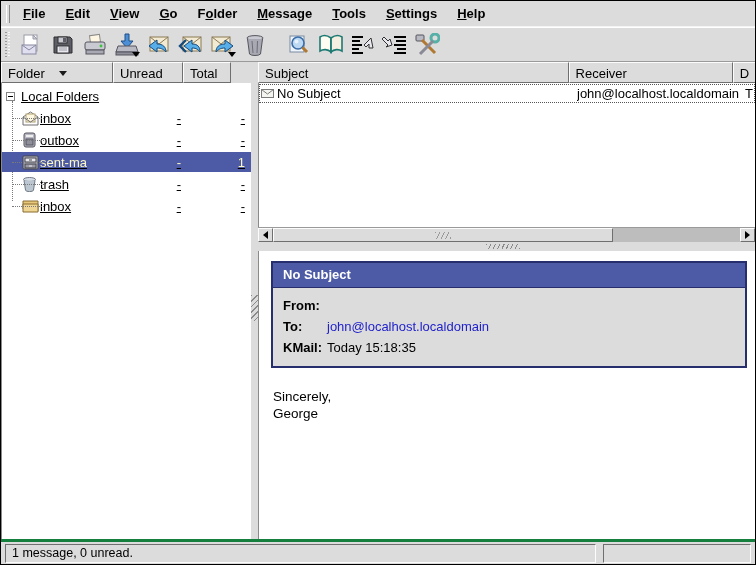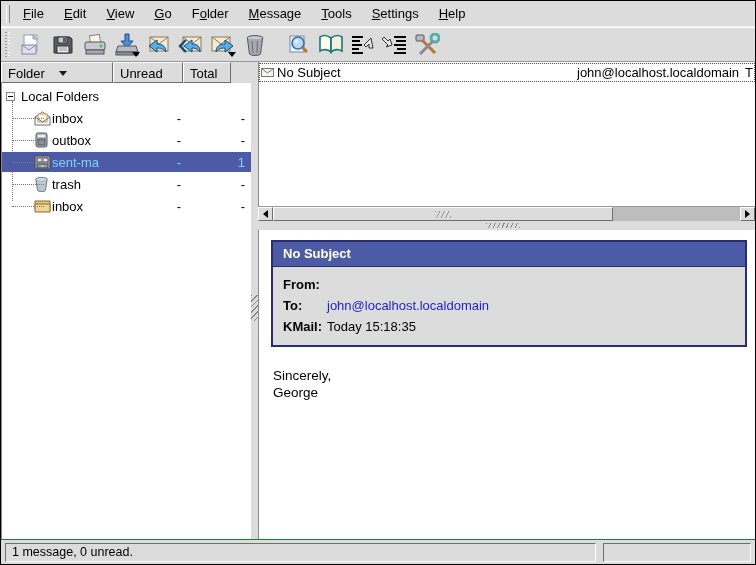--- a/index.html
+++ b/index.html
@@ -4,21 +4,21 @@
 <style>
   * { margin:0; padding:0; box-sizing:border-box; }
   html,body { width:756px; height:565px; }
   body { font-family:"Liberation Sans", sans-serif; font-size:13px; color:#000; }
 
   .window { width:756px; height:565px; border:1px solid #000;
     background:#dcdcdc; display:flex; flex-direction:column; overflow:hidden; }
 
   
   .menubar { height:26px; display:flex; align-items:center; background:#dcdcdc;
-    border-bottom:1px solid #f4f4f4; padding-left:2px; flex:0 0 auto; }
+    border-bottom:1px solid #f4f4f4; padding-left:2px; flex:0 0 auto;font-weight:bold; }
   .menubar-handle { width:4px; height:18px; margin:0 3px;
     border-left:1px solid #fff; border-right:1px solid #8a8a8a; }
   .menu-item { padding:3px 10px; cursor:default; }
   .menu-item u { text-decoration:underline; }
 
   
   .toolbar { height:35px; display:flex; align-items:center; background:#dcdcdc;
     border-top:1px solid #fff; border-bottom:1px solid #9a9a9a;
     padding:2px 2px; flex:0 0 auto; }
   .toolbar-handle { width:6px; height:26px; margin:0 4px 0 2px;
@@ -46,33 +46,33 @@
 
   
   .left-pane { width:250px; flex:0 0 auto; display:flex; flex-direction:column; }
   .hdr-folder { width:112px; }
   .hdr-unread { width:70px; }
   .hdr-total  { width:48px; }
   .tree { flex:1 1 auto; background:#fff; border-left:1px solid #8a8a8a;
     position:relative; overflow:hidden; padding-top:2px; }
   .tree-vline { position:absolute; left:10px; top:18px; width:1px; height:100px;
     border-left:1px dotted #7a7a7a; }
-  .trow { height:22px; display:flex; align-items:center; position:relative; }
+  .trow { height:22px; display:flex; align-items:center; position:relative;text-decoration:underline; }
   .trow .stub { position:absolute; left:10px; top:11px; width:32px; height:1px;
     border-top:1px dotted #7a7a7a; }
   .expander { width:9px; height:9px; border:1px solid #848484; background:#fff;
     margin:0 4px 0 4px; position:relative; flex:0 0 auto; }
   .expander::after { content:""; position:absolute; left:1px; top:3px; width:5px; height:1px; background:#000; }
   .trow-root .tlabel { padding-left:2px; }
-  .trow-content { display:flex; align-items:center; height:20px; flex:1 1 auto; padding-left:32px; }
+  .trow-content { display:flex; align-items:center; height:20px; flex:1 1 auto; padding-left:20px; }
   .trow-content .ficon { width:18px; height:16px; flex:0 0 auto; display:flex; align-items:center; }
   .tlabel { white-space:nowrap; }
   .tcell-unread { width:70px; text-align:right; padding-right:8px; flex:0 0 auto; margin-left:auto; }
   .tcell-total { width:62px; text-align:right; padding-right:6px; flex:0 0 auto; }
-  .trow.selected .trow-content { background:#4d5ba6; color:#7dd3fc; }
+  .trow.selected .trow-content { background:#4d5ba6; color:#fef9c3; }
 
   
   .v-splitter { width:7px; flex:0 0 auto; background:#dcdcdc; position:relative; }
   .v-splitter .grip { position:absolute; top:233px; left:0; width:7px; height:26px;
     background:repeating-linear-gradient(135deg,#8a8a8a 0 1px,transparent 1px 4px); }
 
   
   .right-pane { flex:1 1 auto; display:flex; flex-direction:column; min-width:0; }
   .hdr-subject { width:318px; }
   .hdr-receiver { width:168px; }
@@ -115,21 +115,21 @@
   .pv-fields { background:#dcdcdc; border-top:1px solid #272e6e; padding:7px 24px 8px 10px; }
   .pv-field { display:flex; line-height:21px; }
   .pv-field .flabel { width:44px; font-weight:bold; flex:0 0 auto; }
   .pv-field .fvalue { white-space:nowrap; }
   .fvalue.link { color:#2222cc; }
   .pv-body { padding:20px 4px 0 2px; font-size:13.5px; }
   .pv-body p { margin-bottom:19px; white-space:pre-line; line-height:17px; }
 
   
   .statusbar { height:25px; flex:0 0 auto; display:flex; align-items:center; gap:7px;
-    background:#dcdcdc; border-top:1px solid #15803d; padding:2px 4px; }
+    background:#dcdcdc; border-top:3px solid #15803d; padding:2px 4px; }
   .status-panel { height:19px; border:1px solid; border-color:#6f6f6f #fcfcfc #fcfcfc #6f6f6f;
     display:flex; align-items:center; padding:0 6px; font-size:12.5px; white-space:nowrap; }
   .status-main { flex:1 1 auto; }
   .status-aux { width:148px; flex:0 0 auto; }
 </style>
 </head>
 <body>
 
 <div class="window">
 
@@ -399,20 +399,31 @@
         </div>
       </div>
     </div>
 
     <div class="v-splitter">
       <div class="grip"></div>
     </div>
 
     <div class="right-pane">
 
+      <div class="hdr-row">
+        <div class="hdr-cell hdr-subject">
+          <span>Subject</span>
+        </div>
+        <div class="hdr-cell hdr-receiver">
+          <span>Receiver</span>
+        </div>
+        <div class="hdr-cell hdr-date">
+          <span>D</span>
+        </div>
+      </div>
 
       <div class="msg-list">
         <div class="msg-row">
           <div class="mcell mcell-subject">
             <span>
               <svg width="13" height="9" viewBox="0 0 13 9">
                   <rect x="0.5" y="0.5" width="12" height="8" fill="#f4f4f0" stroke="#7a7a7a"></rect>
                   <path d="M0.5 0.5 L6.5 5 L12.5 0.5" fill="none" stroke="#7a7a7a"></path>
                 </svg>
             </span>

